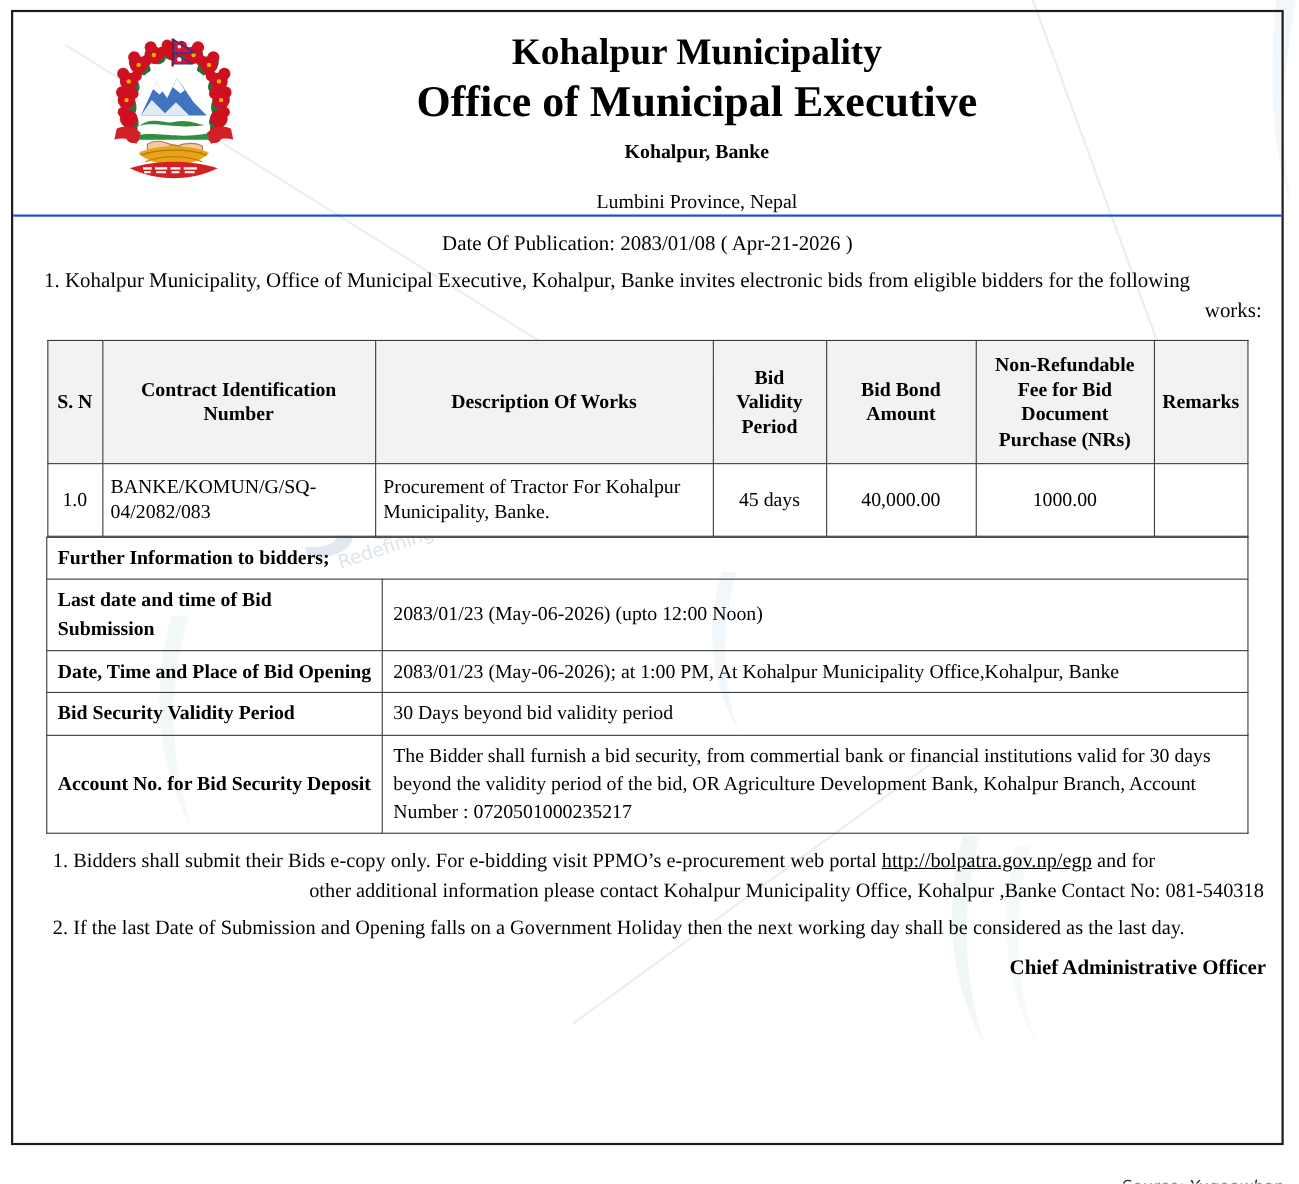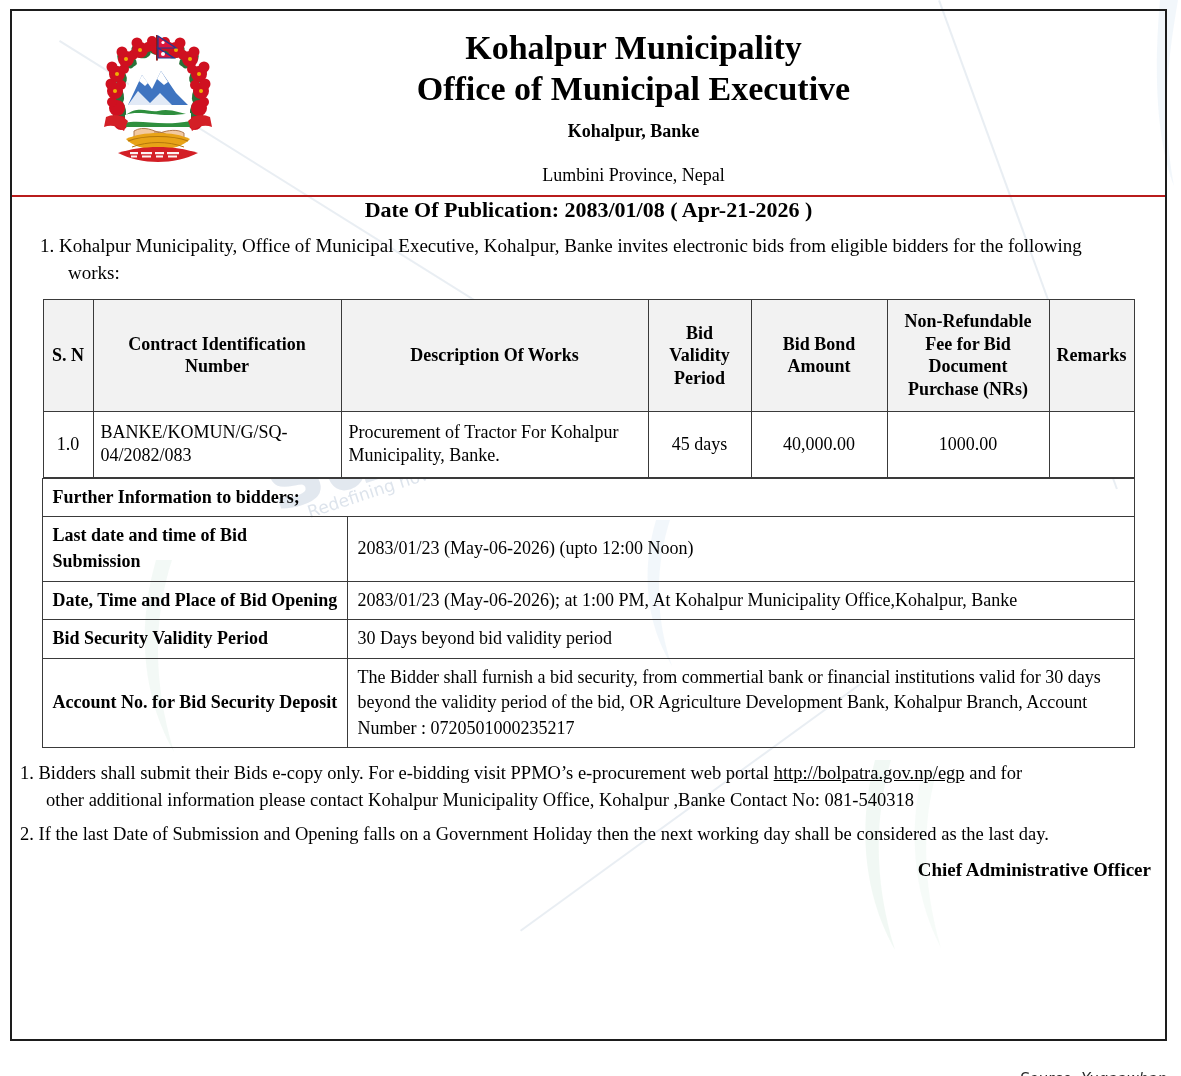--- a/index.html
+++ b/index.html
@@ -70,21 +70,21 @@
     border: 2px solid #1d1d1d;
     box-sizing: border-box;
     background: transparent;
     z-index: 2;
   }
 
   
   #masthead {
     position: relative;
     height: 186px;
-    border-bottom: 2px solid #b91c1c;
+    border-bottom: 2px solid #1d4ed8;
     box-sizing: border-box;
   }
   #emblem {
     position: absolute;
     left: 86px;
     top: 20px;
     width: 120px;
     height: 148px;
   }
   #masthead-text {
@@ -95,21 +95,21 @@
     text-align: center;
     padding-right: 120px;
   }
   .org-line1 {
     font-size: 34px;
     font-weight: 700;
     line-height: 1.22;
     letter-spacing: 0px;
   }
   .org-line2 {
-    font-size: 34px;
+    font-size: 40px;
     font-weight: 700;
     line-height: 1.22;
   }
   .org-line3 {
     font-size: 18px;
     font-weight: 700;
     margin-top: 9px;
     line-height: 1.35;
   }
   .org-line4 {
@@ -134,33 +134,34 @@
     letter-spacing: 0.2px;
   }
 
   
   #doc-body {
     padding: 0;
     position: relative;
   }
   #pub-date {
     text-align: center;
-    font-size: 22px;
-    font-weight: 700;
-    padding: 0 0 10px 0;
+    font-size: 19px;
+    font-weight: 400;
+    padding: 14px 0 10px 0;
   }
   #intro-para {
     font-size: 19px;
     line-height: 1.42;
     padding: 0 18px 0 28px;
     text-indent: 0;
   }
   #intro-para .indent-line {
     display: block;
     padding-left: 28px;
+    text-align: right;
   }
 
   
   #bid-table {
     border-collapse: collapse;
     width: 1091px;
     margin: 12px auto 0 auto;
     table-layout: fixed;
   }
   #bid-table td, #bid-table th {
@@ -219,30 +220,31 @@
     width: 786px;
     font-weight: 400;
   }
   #further-table td.span-head {
     font-weight: 700;
     padding: 6px 9px;
   }
 
   
   #footer-notes {
-    padding: 12px 16px 0 8px;
+    padding: 12px 16px 0 36px;
     font-size: 18.5px;
     line-height: 1.45;
   }
   .note {
     margin-bottom: 7px;
   }
   .note .note-cont {
     display: block;
     padding-left: 26px;
+    text-align: right;
   }
   .portal-url {
     text-decoration: underline;
   }
   #signature {
     text-align: right;
     font-weight: 700;
     font-size: 19px;
     padding: 4px 14px 0 0;
   }

